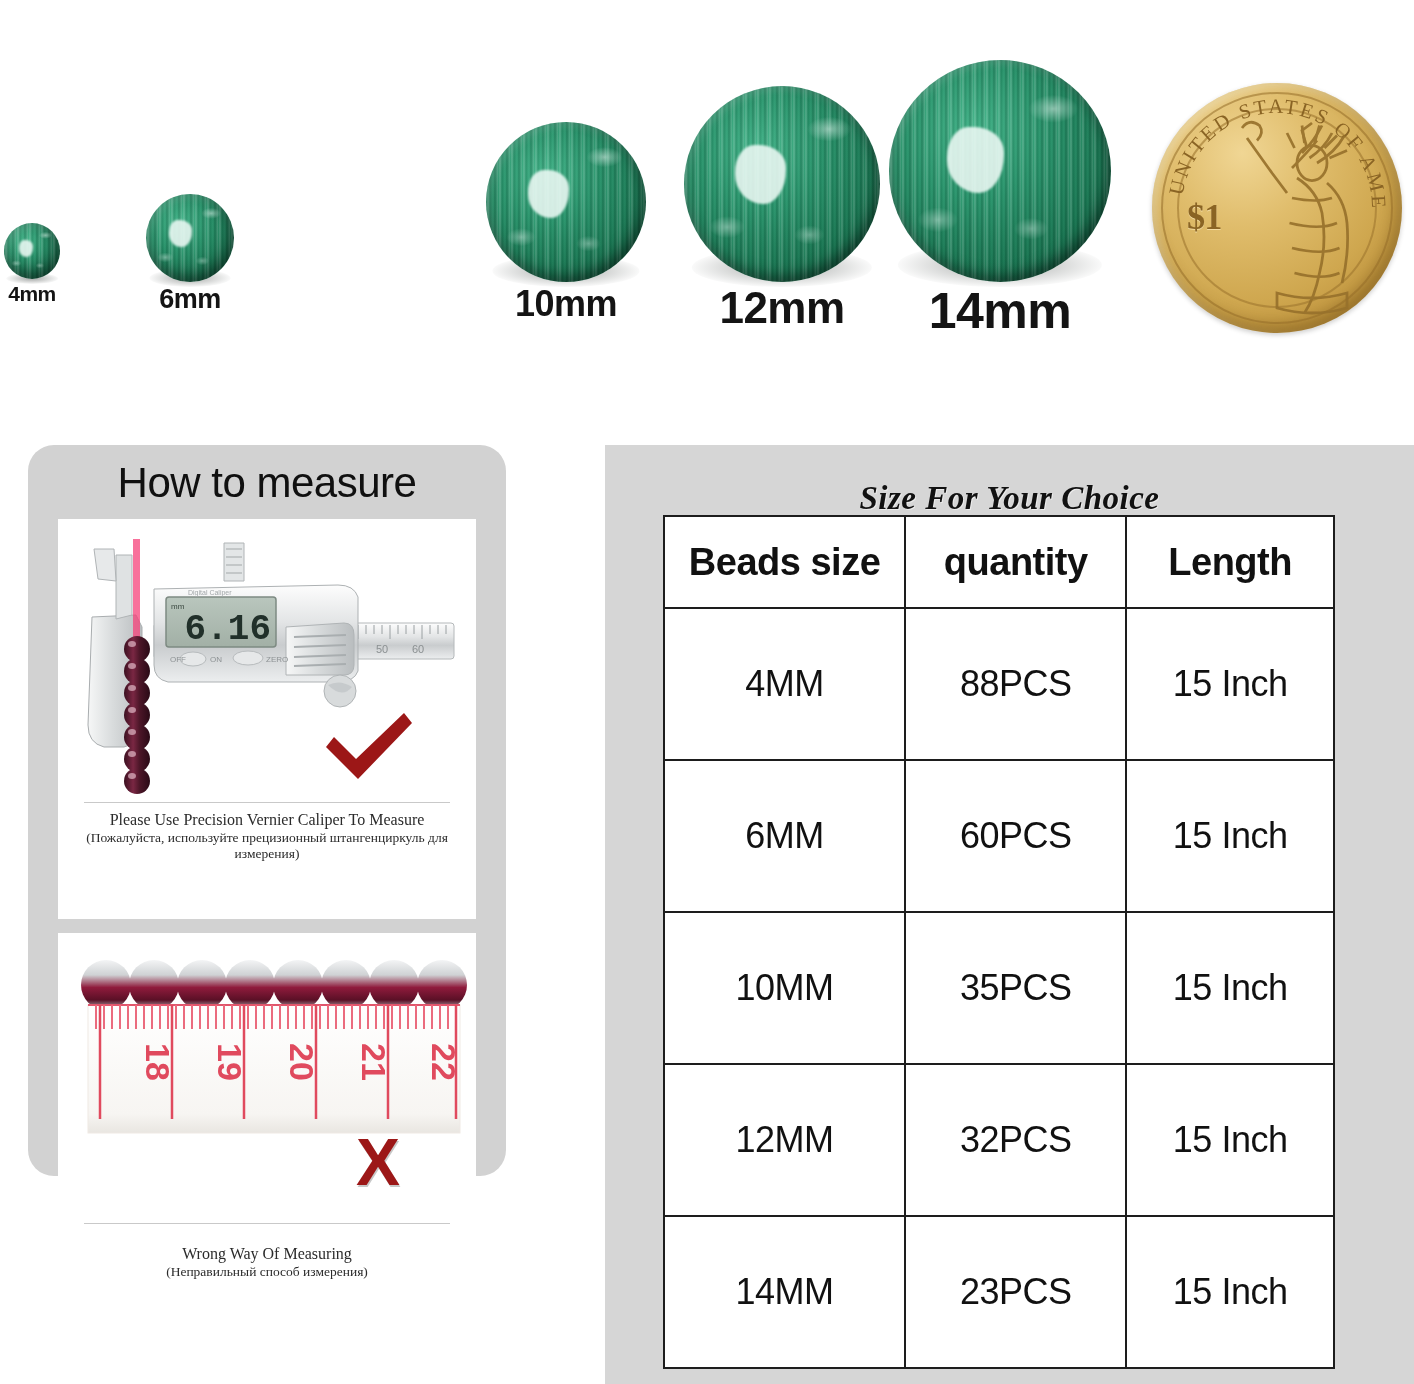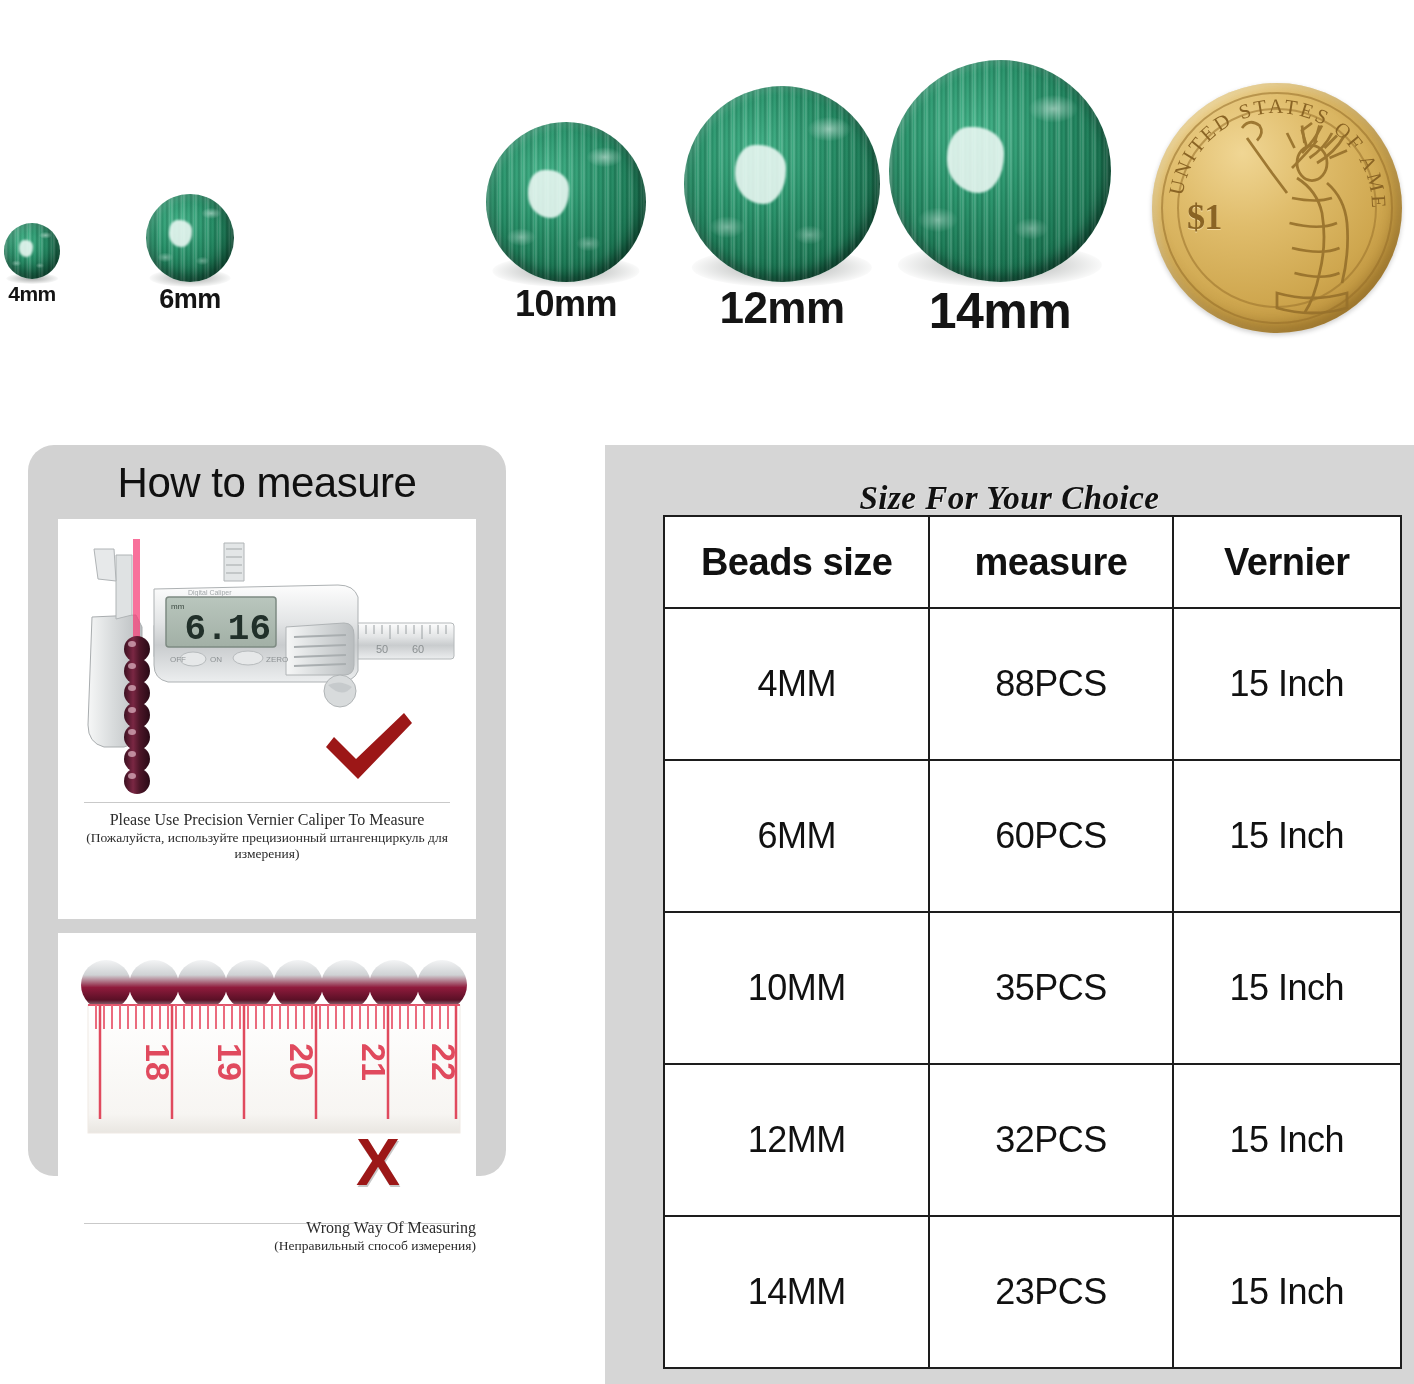--- a/index.html
+++ b/index.html
@@ -178,21 +178,21 @@
     font-weight:bold;
     font-size:33px;
     color:#111;
     padding-top:35px;
     letter-spacing:0.5px;
     text-shadow:1px 1px 0 rgba(255,255,255,0.5);
   }
   #size-table{
     position:absolute;
     left:58px;top:70px;
-    width:739px;
+    width:672px;
     border-collapse:collapse;
     background:#4d7c0f;
     table-layout:fixed;
   }
   #size-table td,#size-table th{
     border:2px solid #1d1d1d;
     text-align:center;
     vertical-align:middle;
     color:#111;
     font-weight:bold;
@@ -507,41 +507,41 @@
             <text transform="translate(374,110) rotate(90)">22</text>
           </g>
         </svg>
       </div>
 
       <div class="mark-x" style="left:298px;top:196px;">X</div>
 
       <div class="tick-divider" style="left:26px;top:290px;width:366px;"></div>
     </div>
 
-    <div class="card-caption" style="top:286px;text-align:right;">
+    <div class="card-caption" style="top:312px;">
       <div class="cap-en">Wrong Way Of Measuring</div>
       <div class="cap-ru">(Неправильный способ измерения)</div>
     </div>
   </div>
 </div>
 
 <div id="table-panel">
   <div id="table-title">Size For Your Choice</div>
 
   <table id="size-table">
     <colgroup>
       <col class="col-a">
         <col class="col-b">
         <col class="col-c">
     </colgroup>
     <thead>
       <tr>
         <th>Beads size</th>
-        <th>measure</th>
-        <th>Vernier</th>
+        <th>quantity</th>
+        <th>Length</th>
       </tr>
     </thead>
     <tbody id="size-table-body">
         <tr>
           <td>4MM</td>
           <td>88PCS</td>
           <td>15 Inch</td>
         </tr>
         <tr>
           <td>6MM</td>

